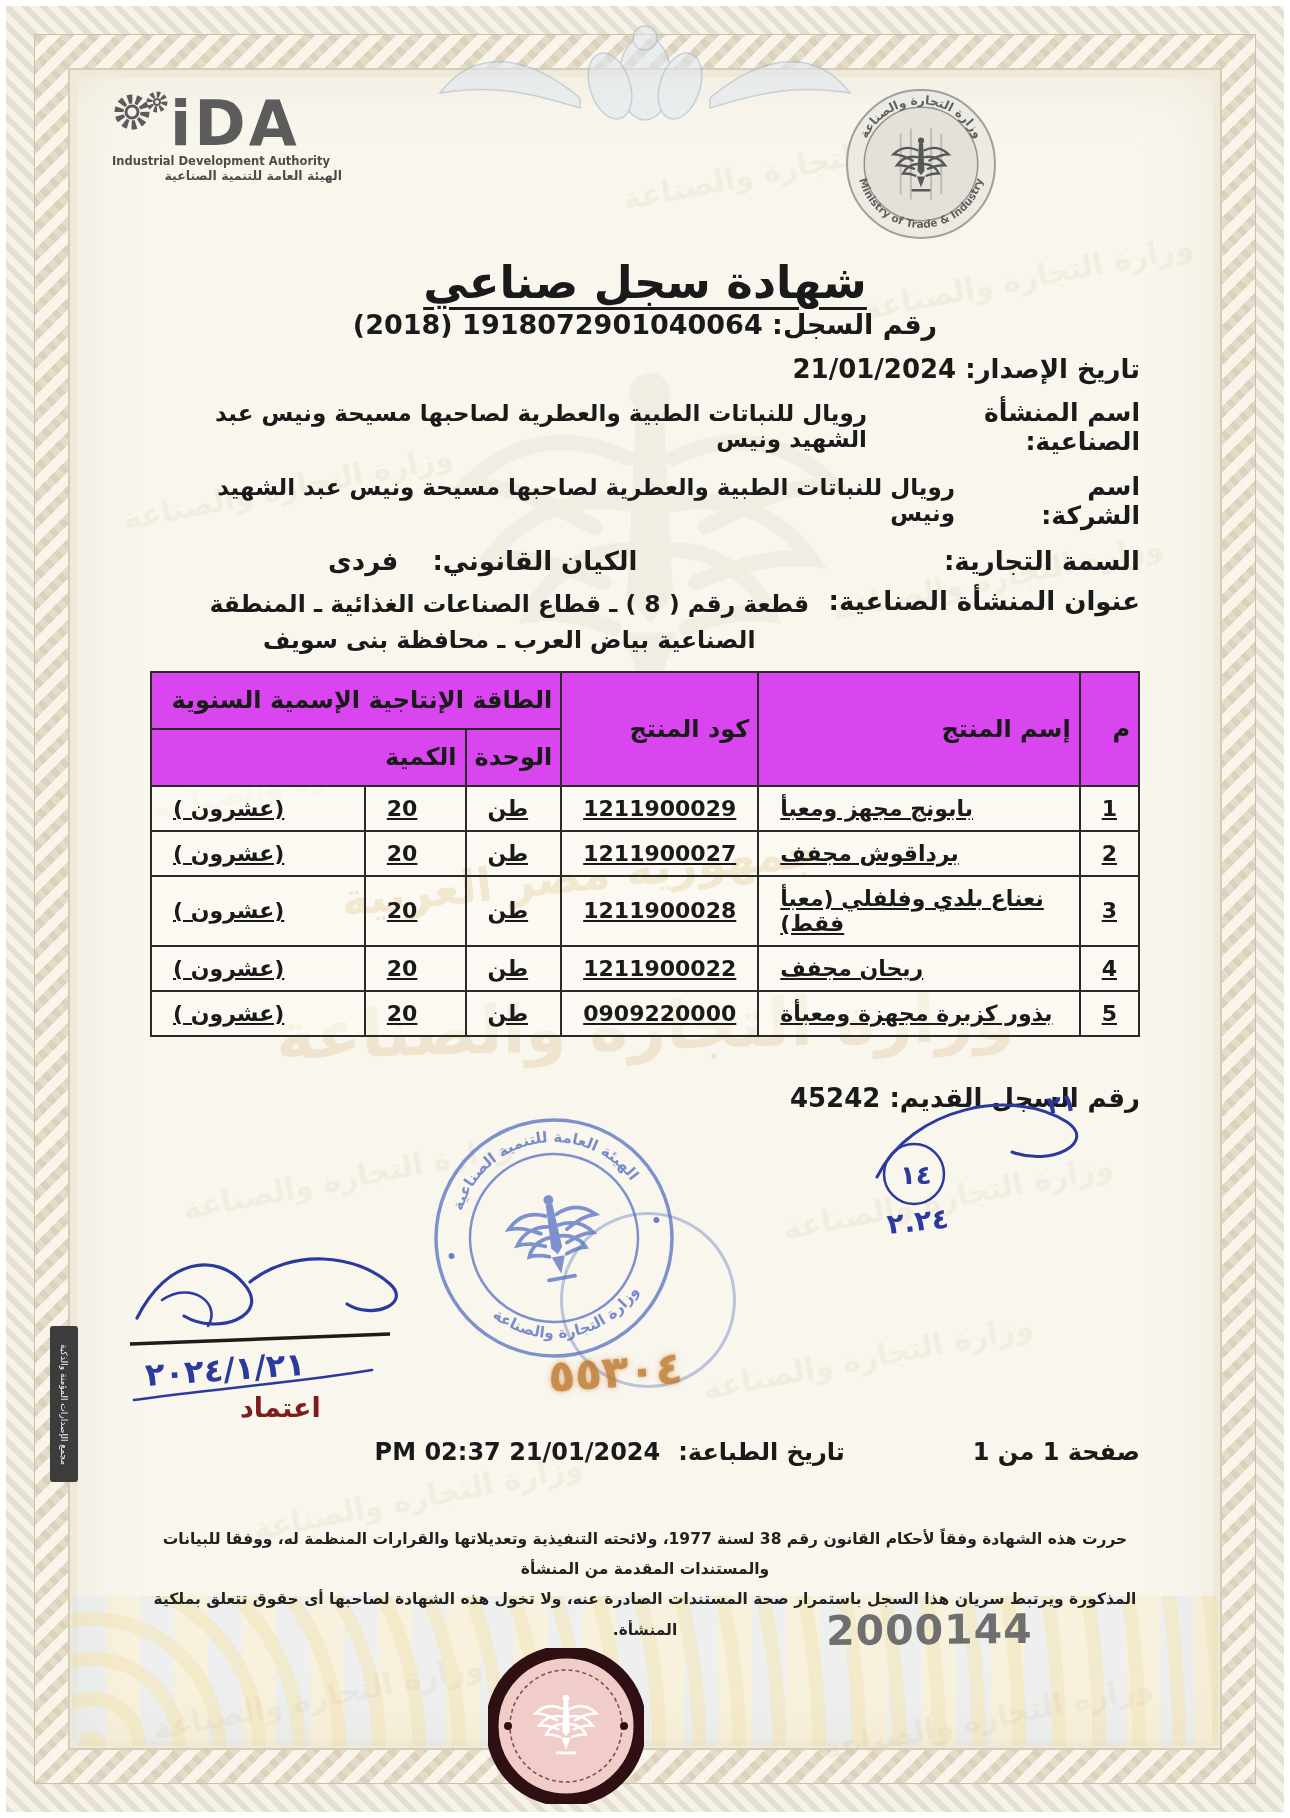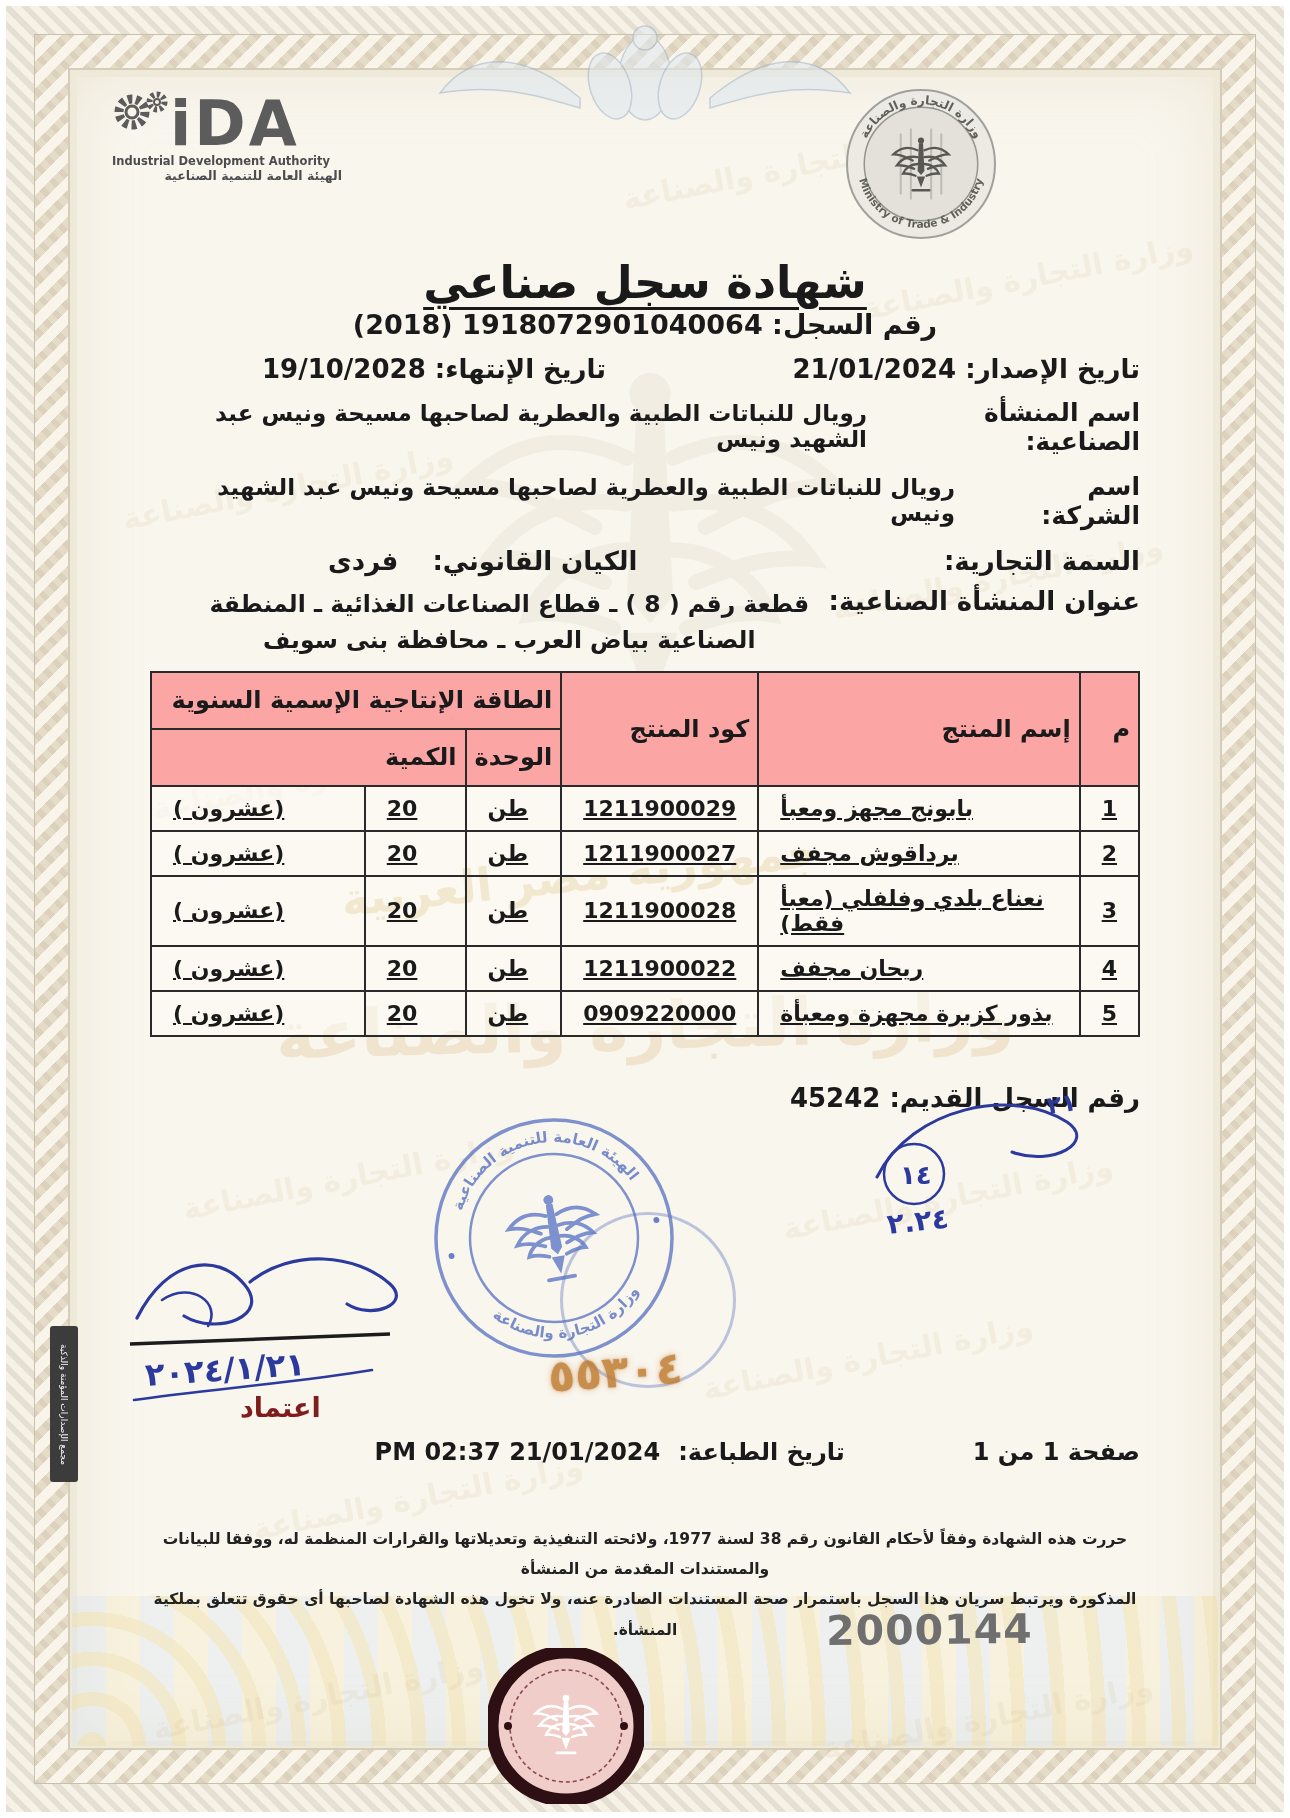--- a/index.html
+++ b/index.html
@@ -49,21 +49,21 @@
   .field-line{display:flex;gap:26px;font-size:25px;font-weight:bold;margin-bottom:16px;align-items:baseline;}
   .field-line .val{font-size:23px;}
   .trade-row{padding-left:178px;margin-bottom:10px;}
   .trade-row .pair{display:flex;gap:34px;}
   .addr-row{display:flex;font-size:26px;font-weight:bold;margin-bottom:12px;}
   .addr-row .lbl{white-space:nowrap;}
   .addr-row .val{flex:1;text-align:center;font-size:23.5px;line-height:1.55;padding-left:40px;}
   
   table.products{width:100%;border-collapse:collapse;direction:rtl;margin-top:4px;background:transparent;}
   table.products th,table.products td{border:2px solid #2a2a2a;font-weight:bold;}
-  table.products th{background:#fca5a5;font-size:24px;height:57px;padding:4px 8px;}
+  table.products th{background:#d946ef;font-size:24px;height:57px;padding:4px 8px;}
   table.products td{font-size:22px;text-align:left;padding:9px 21px;background:rgba(253,251,245,.55);text-decoration:underline;}
   td.c-name{text-align:right;padding-right:14px;max-width:350px;}
   .old-reg{margin-top:46px;font-size:26px;font-weight:bold;}
   
   .overlay{position:absolute;inset:0;z-index:3;pointer-events:none;}
   .blue-stamp{position:absolute;left:428px;top:1112px;width:252px;height:252px;transform:rotate(-10deg);opacity:.88;}
   .blue-stamp-echo{position:absolute;left:560px;top:1212px;width:176px;height:176px;border:3px solid rgba(86,112,193,.38);
       border-radius:50%;}
   .scribble-right{position:absolute;left:852px;top:1082px;width:260px;height:170px;}
   .sig-left{position:absolute;left:122px;top:1240px;width:340px;height:180px;}
@@ -178,24 +178,20 @@
     <div class="reg-line">
       <span class="lbl">رقم السجل:</span>
       <span>1918072901040064 (2018)</span>
     </div>
 
     <div class="row-flex dates-row">
       <span>
         <span>تاريخ الإصدار:</span>
         <span>21/01/2024</span>
       </span>
-      <span>
-        <span>تاريخ الإنتهاء:</span>
-        <span>19/10/2028</span>
-      </span>
     </div>
 
     <div class="field-line">
       <span class="lbl">اسم المنشأة الصناعية:</span>
       <span class="val">رويال للنباتات الطبية والعطرية لصاحبها مسيحة ونيس عبد الشهيد ونيس</span>
     </div>
 
     <div class="field-line">
       <span class="lbl">اسم الشركة:</span>
       <span class="val">رويال للنباتات الطبية والعطرية لصاحبها مسيحة ونيس عبد الشهيد ونيس</span>

